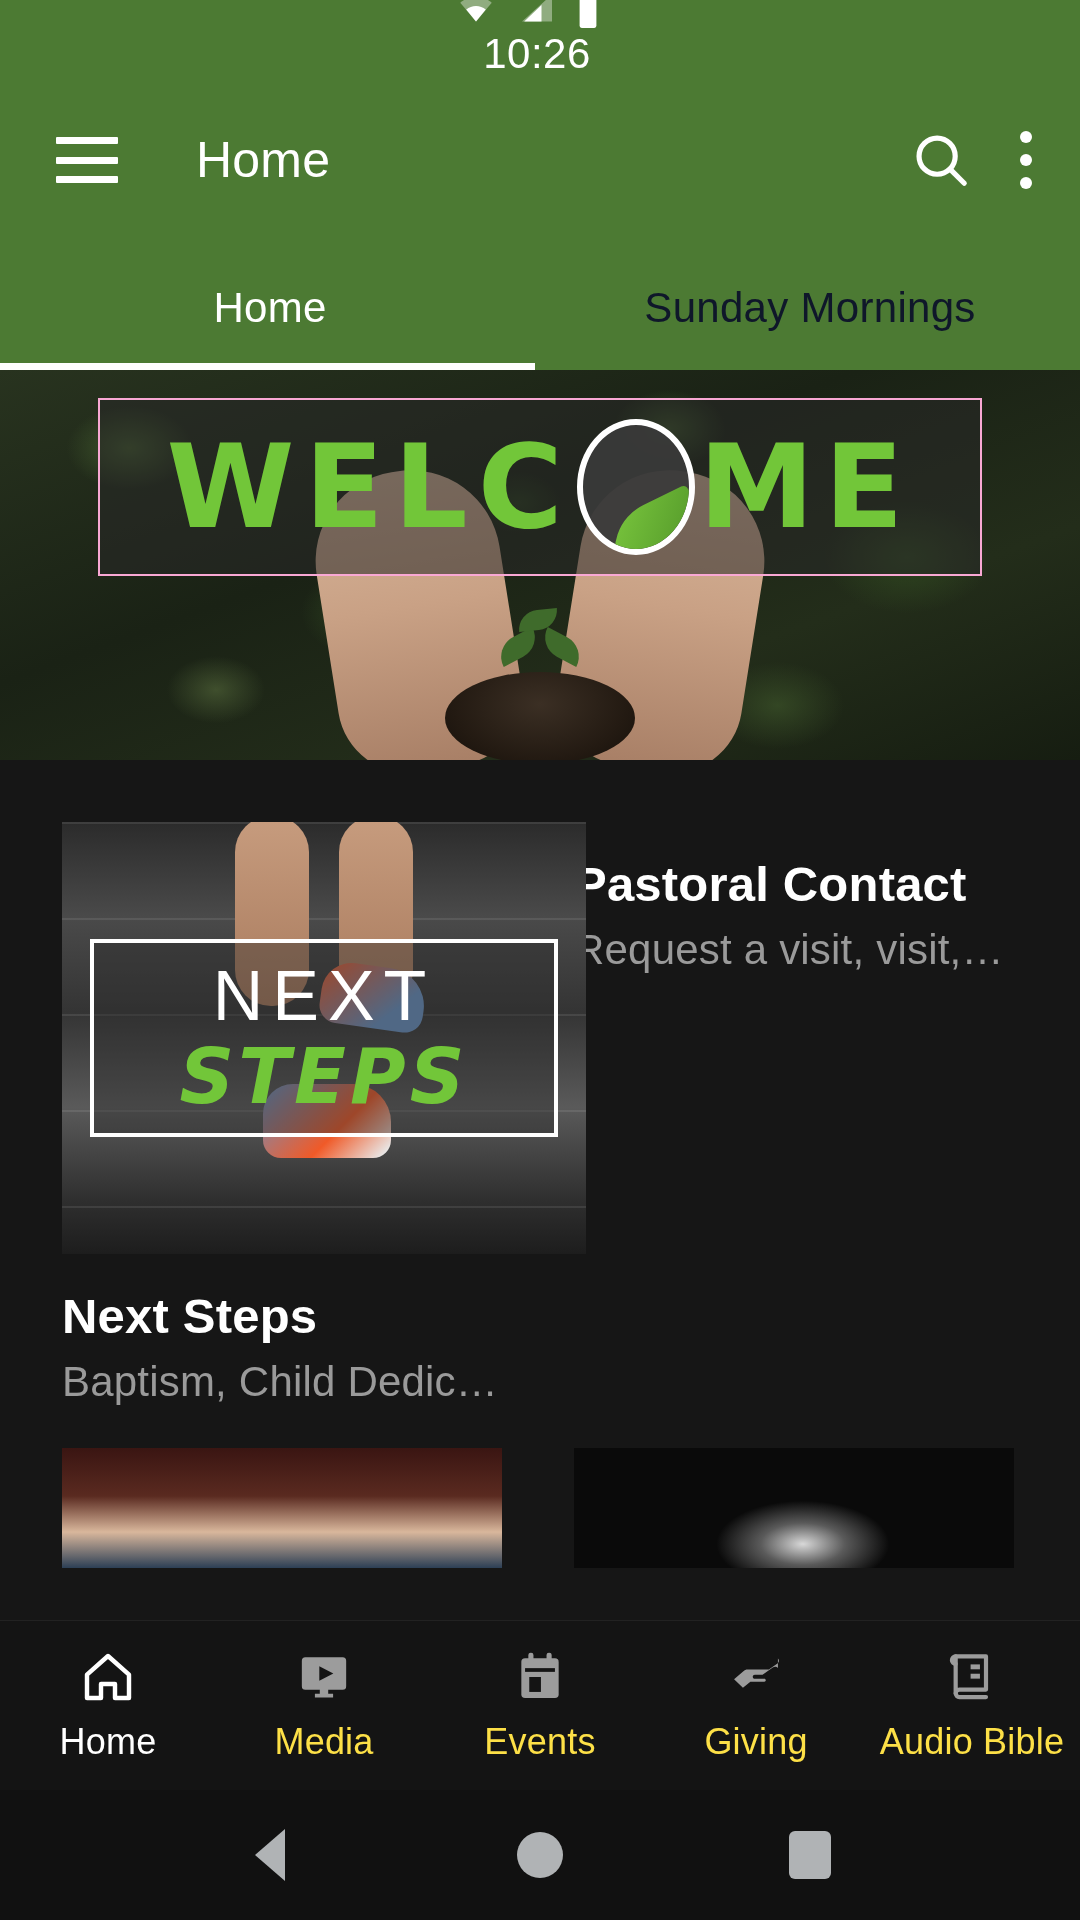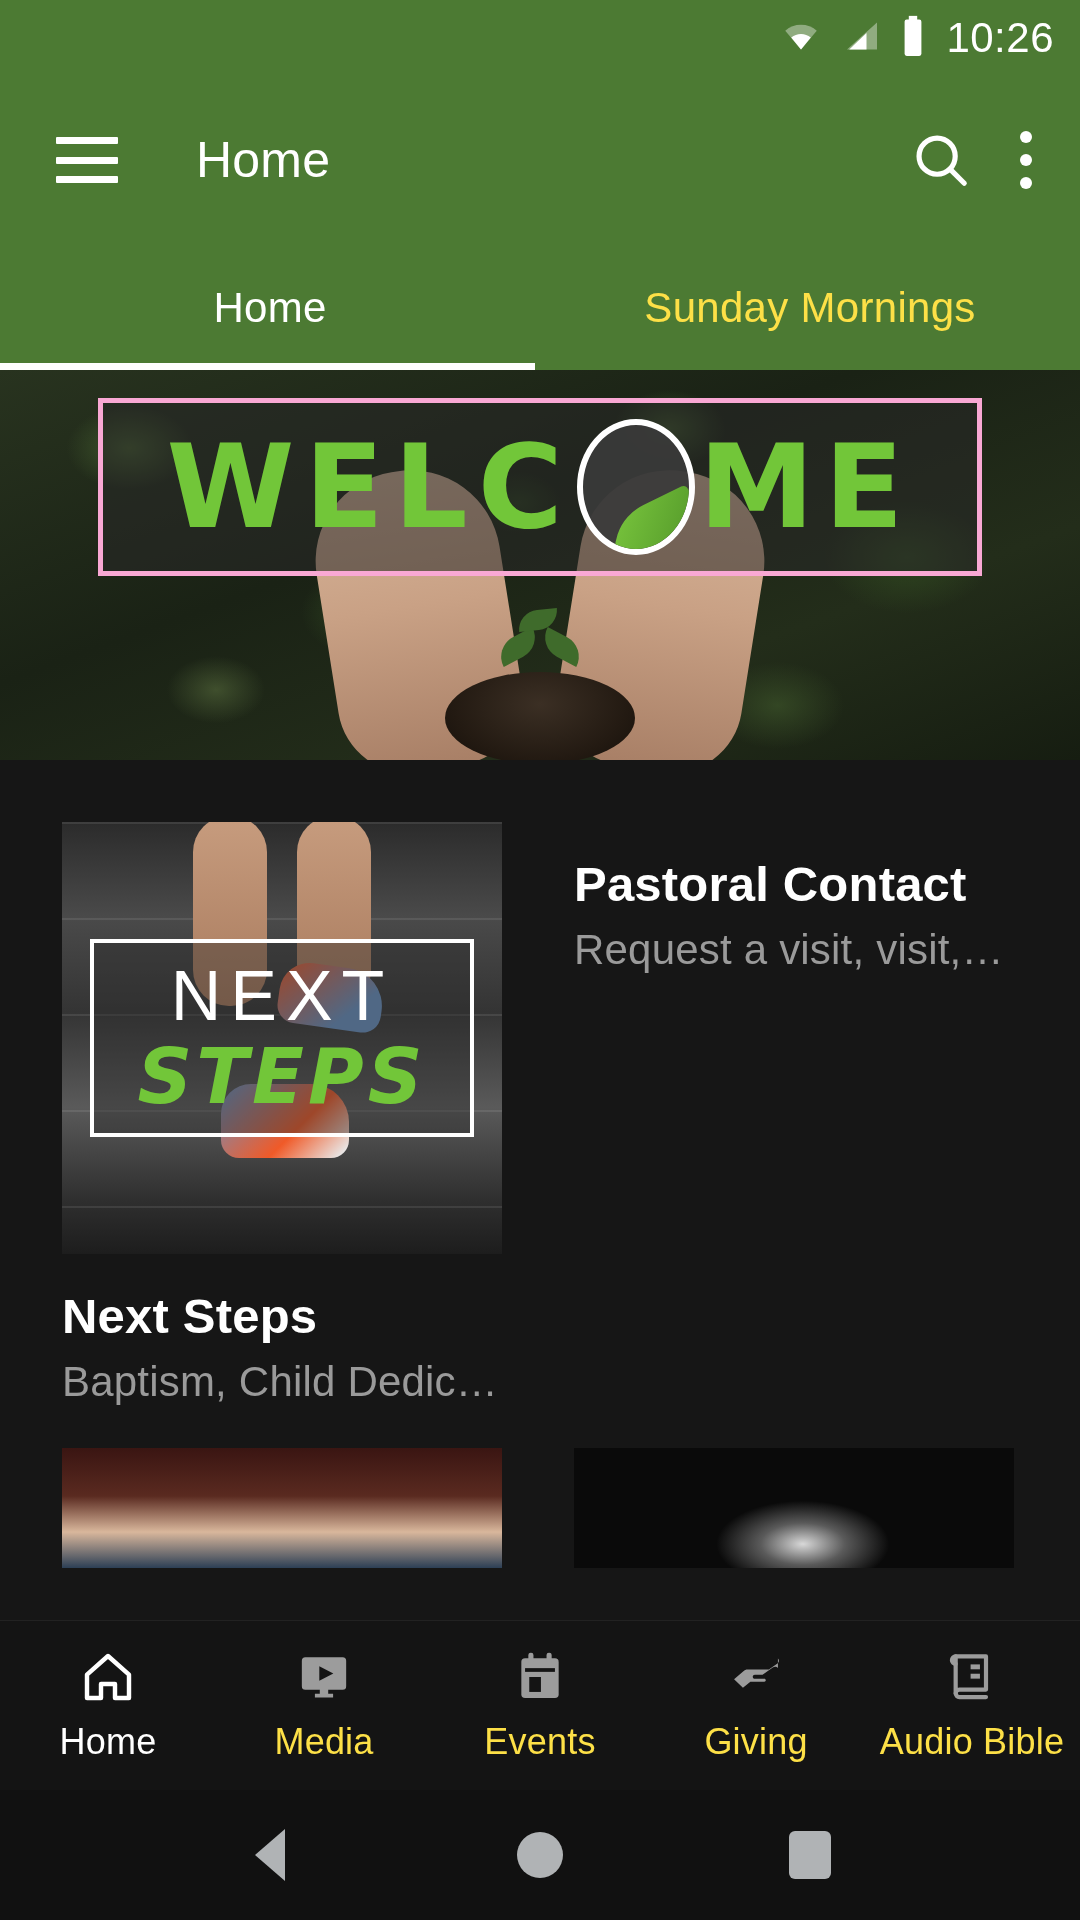--- a/index.html
+++ b/index.html
@@ -10,20 +10,21 @@
     -webkit-font-smoothing:antialiased;
   }
   .phone { position:relative; width:1080px; height:1920px; background:#151515; }
 
   
   .statusbar {
     position:absolute; top:0; left:0; width:1080px; height:75px;
     background:#4C7A33;
     display:flex; align-items:center; justify-content:flex-end;
     padding-right:26px;
+    flex-direction:column;
   }
   .sb-icons { display:flex; align-items:center; gap:16px; }
   .sb-clock {
     color:#ffffff; font-size:42px; font-weight:400; letter-spacing:0.5px;
     margin-left:20px; line-height:1;
   }
 
   
   .appbar {
     position:absolute; top:75px; left:0; width:1080px; height:170px;
@@ -47,21 +48,21 @@
   .tabbar {
     position:absolute; top:245px; left:0; width:1080px; height:125px;
     background:#4C7A33; display:flex;
   }
   .tab {
     flex:1; display:flex; align-items:center; justify-content:center;
     position:relative; cursor:pointer;
   }
   .tab span { font-size:42px; font-weight:400; letter-spacing:0.3px; }
   .tab.active span { color:#ffffff; }
-  .tab.inactive span { color:#fde047; }
+  .tab.inactive span { color:#0f172a; }
   .tab-indicator {
     position:absolute; bottom:0; left:0; width:535px; height:7px; background:#ffffff;
   }
 
   
   .hero {
     position:absolute; top:370px; left:0; width:1080px; height:390px;
     overflow:hidden; background:#1b2416; cursor:pointer;
   }
   .hero-photo {
@@ -101,21 +102,21 @@
   .sprout i {
     position:absolute; width:44px; height:22px; border-radius:22px 0 22px 0;
     background:#3f6b2b;
   }
   .sprout i:nth-child(1) { left:-4px; top:26px; transform:rotate(-28deg); }
   .sprout i:nth-child(2) { right:-4px; top:26px; transform:rotate(28deg) scaleX(-1); }
   .sprout i:nth-child(3) { left:18px; top:0px; width:40px; height:20px; transform:rotate(-6deg); }
 
   .hero-plate {
     position:absolute; left:98px; top:28px; width:884px; height:178px;
-    border:5px solid #f9a8d4; background:rgba(40,40,40,0.55);
+    border:2px solid #f9a8d4; background:rgba(40,40,40,0.55);
     display:flex; align-items:center; justify-content:center;
   }
   .welcome {
     position:relative; display:flex; align-items:center;
     font-size:116px; font-weight:700; letter-spacing:10px;
     color:#72C639; line-height:1; font-family:"DejaVu Sans", sans-serif;
   }
   .welcome .w-pre, .welcome .w-post { display:block; }
   .clf-logo {
     position:relative; width:118px; height:136px; margin:0 4px;
@@ -138,21 +139,21 @@
   
   .content {
     position:absolute; top:760px; left:0; width:1080px; height:860px;
     background:#161616; overflow:hidden;
   }
   .grid {
     display:flex; flex-wrap:wrap; padding:62px 62px 0 62px; gap:0 72px;
   }
   .card { width:440px; cursor:pointer; }
   .card-img {
-    position:relative; width:440px; height:432px; overflow:hidden;
+    position:relative; width:524px; height:432px; overflow:hidden;
     background:#1d4ed8;
   }
   .card-overlay {
     position:absolute; left:28px; right:28px; top:50%; transform:translateY(-50%);
     border:4px solid #ffffff; background:rgba(45,45,45,0.42);
     padding:18px 10px; text-align:center;
   }
   .ov-line1, .ov-line2 { line-height:1.0; display:block; }
   .card-title {
     color:#ffffff; font-size:49px; font-weight:700; margin-top:34px;

